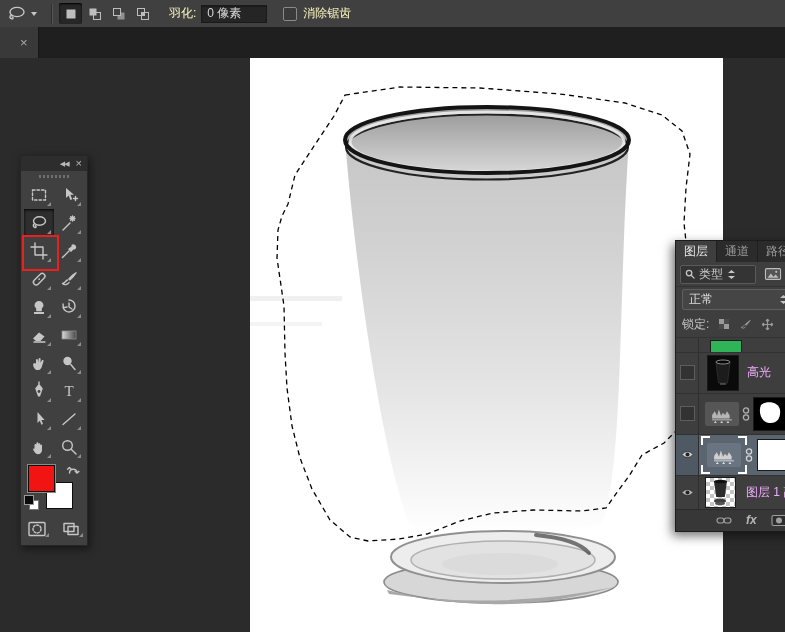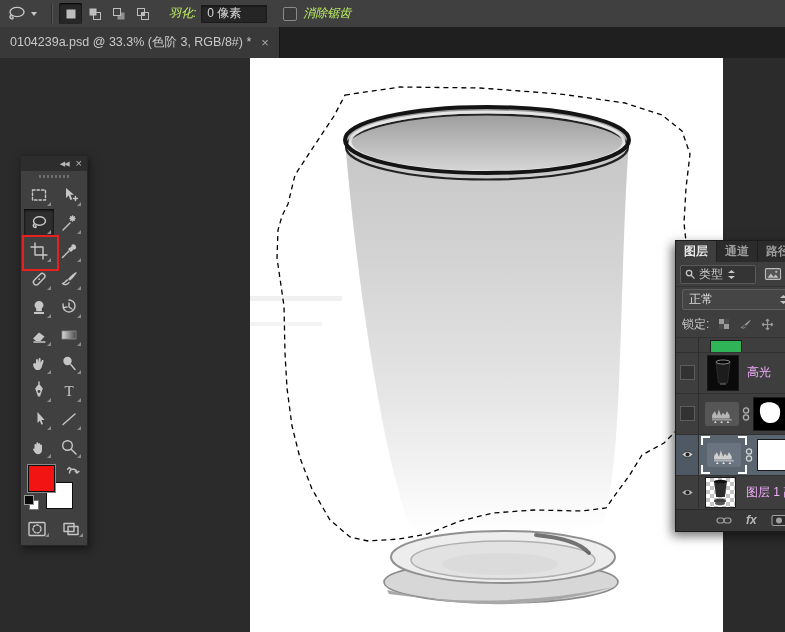--- a/index.html
+++ b/index.html
@@ -11,21 +11,21 @@
   
   .options-bar{position:absolute;left:0;top:0;width:785px;height:27px;background:#404040;
     border-bottom:1px solid #242424;display:flex;align-items:center;}
   .ob-tool{display:flex;align-items:center;margin-left:6px;margin-right:8px;}
   .caret{width:0;height:0;border-left:3.5px solid transparent;border-right:3.5px solid transparent;
     border-top:4px solid #c6c6c6;margin-left:3px;}
   .ob-sep{width:1px;height:20px;background:#2e2e2e;border-right:1px solid #555;margin:0 6px;}
   .mode-btn{width:23px;height:21px;display:flex;align-items:center;justify-content:center;
     border-radius:2px;margin-right:1px;}
   .mode-btn.active{background:#272727;box-shadow:inset 0 1px 2px #000;}
-  .ob-label{color:#bef264;margin:0 5px 0 14px;font-style:italic;}
+  .ob-label{color:#fef9c3;margin:0 5px 0 14px;}
   .feather-input{width:54px;height:16px;background:#252525;border:1px solid #1a1a1a;
     box-shadow:inset 0 1px 1px #1b1b1b;color:#d6d6d6;font-size:12px;padding:0 5px;
     font-family:"Liberation Sans",sans-serif;}
   .checkbox{width:12px;height:12px;background:#3a3a3a;border:1px solid #8a8a8a;
     border-radius:2px;margin-left:16px;}
   .refine-btn{margin-left:22px;padding:2px 13px;border:1px solid #767676;border-radius:3px;
     background:linear-gradient(#515151,#3d3d3d);color:#dadada;font-size:12px;}
 
   
   .tab-strip{position:absolute;left:0;top:27px;width:785px;height:31px;background:#1f1f1f;}
@@ -63,21 +63,21 @@
   .mini-w{position:absolute;left:5px;top:5px;width:8px;height:8px;background:#fff;border:1px solid #777;}
   .swap{position:absolute;right:6px;top:1px;}
   .qm-row{display:flex;justify-content:center;gap:4px;padding:3px 0 5px;}
 
   
   .layers-panel{position:absolute;left:675px;top:240px;width:130px;height:290px;background:#3e3e3e;
     border:1px solid #1c1c1c;box-shadow:-3px 4px 10px rgba(0,0,0,.55);z-index:5;
     display:flex;flex-direction:column;}
   .ltabs{height:22px;background:#2b2b2b;display:flex;align-items:stretch;}
   .ltab{display:flex;align-items:center;padding:0 8px;color:#9c9c9c;font-size:12px;
-    border-right:1px solid #1f1f1f;white-space:nowrap;font-weight:bold;}
+    border-right:1px solid #1f1f1f;white-space:nowrap;}
   .ltab.active{background:#3e3e3e;color:#e6e6e6;}
   .filter-row{height:24px;display:flex;align-items:center;padding:0 4px;gap:8px;
     border-bottom:1px solid #333;}
   .kind-combo{display:flex;align-items:center;gap:4px;width:66px;height:17px;background:#343434;
     border:1px solid #5a5a5a;border-radius:2px;padding:0 4px;color:#cfcfcf;}
   .blend-row{height:26px;display:flex;align-items:center;padding:0 6px;}
   .blend-select{position:relative;width:140px;height:19px;background:#454545;
     border:1px solid #5f5f5f;border-radius:2px;display:flex;align-items:center;
     padding:0 6px;color:#dedede;}
   .blend-select .updown{position:absolute;left:96px;top:4px;}
@@ -155,21 +155,20 @@
     </div>
 
     <span class="ob-label">羽化:</span>
     <input class="feather-input" readonly="" value="0 像素" style="">
     <span class="checkbox"></span>
     <span class="ob-label" style="margin-left:6px">消除锯齿</span>
   </div>
 
   <div class="tab-strip">
     <div class="doc-tab">
-      <span>0104239a.psd @ 33.3% (色阶 3, RGB/8#) *</span>
       <span class="tab-close">×</span>
     </div>
   </div>
 
   <div class="canvas">
     <svg width="473" height="574" viewBox="0 0 473 574">
       <defs>
         <linearGradient id="bodyG" x1="0" y1="0" x2="0" y2="1">
           <stop offset="0" stop-color="#c6c6c6"></stop>
             <stop offset=".3" stop-color="#d3d3d3"></stop>

